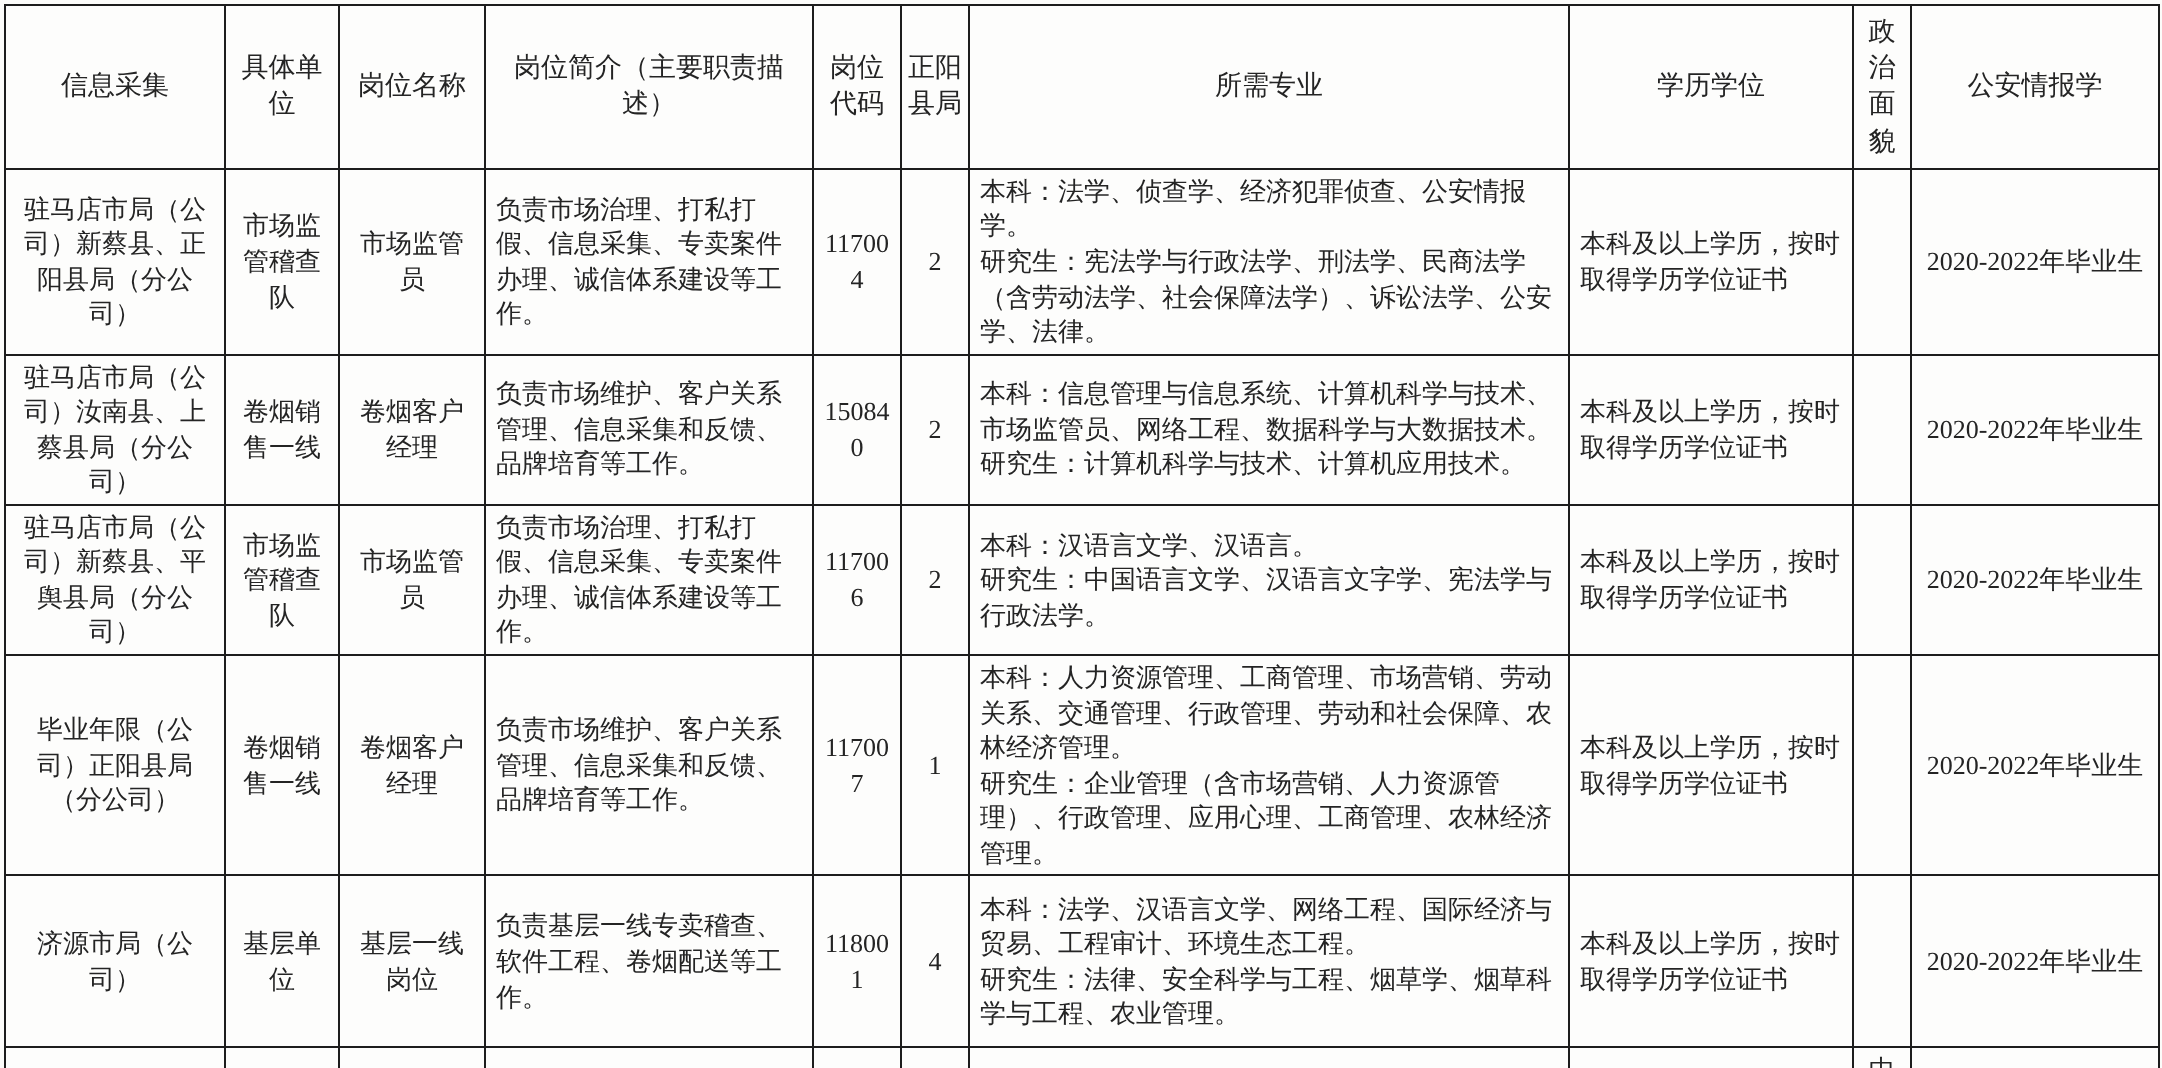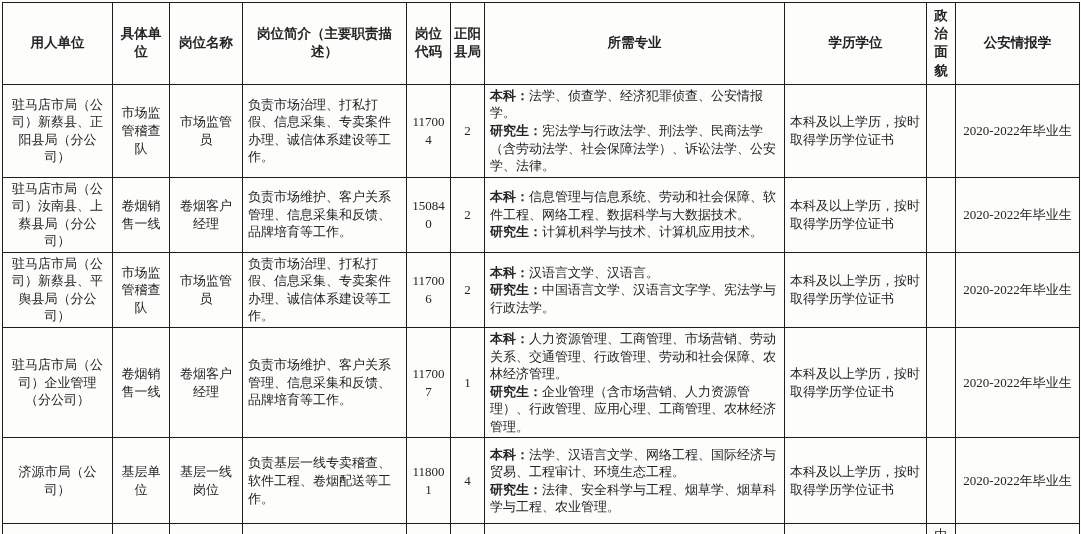--- a/index.html
+++ b/index.html
@@ -13,52 +13,52 @@
     border-collapse:collapse;table-layout:fixed;width:1077px;
     background:#fdfdfc;
   }
   th,td{
     border:1.5px solid #1d1d1d;
     padding:2px 5px;
     vertical-align:middle;
     font-size:13px;line-height:1.35;
     word-break:break-all;
   }
-  th{font-weight:bold;font-size:13.5px;padding:4px 2px;}
+  th{font-weight:normal;font-size:13.5px;padding:4px 2px;}
   thead tr{height:36px;}
   td.c{text-align:center;}
   td.l{text-align:left;}
   #rows-body tr:nth-child(1){height:64px;}
   #rows-body tr:nth-child(2){height:56px;}
   #rows-body tr:nth-child(3){height:66px;padding-left:46px;}
   #rows-body tr:nth-child(4){height:88px;}
   #rows-body tr:nth-child(5){height:86px;}
   #rows-body tr:nth-child(6){height:52px;}
-  .m-line b{font-weight:bold;}
+  .m-line b{font-weight:normal;}
 </style>
 </head>
 <body>
 
 <div class="page">
   <table>
     <colgroup>
       <col style="width:110px">
         <col style="width:57px">
         <col style="width:73px">
       <col style="width:164px">
         <col style="width:44px">
         <col style="width:34px">
       <col style="width:300px">
         <col style="width:142px">
         <col style="width:29px">
       <col style="width:124px">
     </colgroup>
     <thead>
       <tr id="header-row">
-          <th>用人单位</th>
+          <th>信息采集</th>
           <th>具体单位</th>
           <th>岗位名称</th>
           <th>岗位简介（主要职责描述）</th>
           <th>岗位代码</th>
           <th>正阳县局</th>
           <th>所需专业</th>
           <th>学历学位</th>
           <th>政治面貌</th>
           <th>公安情报学</th>
         </tr>
@@ -80,21 +80,21 @@
     <td class="c">2020-2022年毕业生</td>
   </tr>
         <tr class="data-row">
     <td class="c">驻马店市局（公司）汝南县、上蔡县局（分公司）</td>
     <td class="c">卷烟销售一线</td>
     <td class="c">卷烟客户经理</td>
     <td class="l">负责市场维护、客户关系管理、信息采集和反馈、品牌培育等工作。</td>
     <td class="c">150840</td>
     <td class="c">2</td>
     <td class="l">
-      <div class="m-line"><b>本科：</b><span>信息管理与信息系统、劳动和社会保障、软件工程、网络工程、数据科学与大数据技术。</span></div>
+      <div class="m-line"><b>本科：</b><span>信息管理与信息系统、计算机科学与技术、市场监管员、网络工程、数据科学与大数据技术。</span></div>
       <div class="m-line"><b>研究生：</b><span>计算机科学与技术、计算机应用技术。</span></div>
     </td>
     <td class="l">本科及以上学历，按时取得学历学位证书</td>
     <td class="c"></td>
     <td class="c">2020-2022年毕业生</td>
   </tr>
         <tr class="data-row">
     <td class="c">驻马店市局（公司）新蔡县、平舆县局（分公司）</td>
     <td class="c">市场监管稽查队</td>
     <td class="c">市场监管员</td>
@@ -103,21 +103,21 @@
     <td class="c">2</td>
     <td class="l">
       <div class="m-line"><b>本科：</b><span>汉语言文学、汉语言。</span></div>
       <div class="m-line"><b>研究生：</b><span>中国语言文学、汉语言文字学、宪法学与行政法学。</span></div>
     </td>
     <td class="l">本科及以上学历，按时取得学历学位证书</td>
     <td class="c"></td>
     <td class="c">2020-2022年毕业生</td>
   </tr>
         <tr class="data-row">
-    <td class="c">驻马店市局（公司）企业管理（分公司）</td>
+    <td class="c">毕业年限（公司）正阳县局（分公司）</td>
     <td class="c">卷烟销售一线</td>
     <td class="c">卷烟客户经理</td>
     <td class="l">负责市场维护、客户关系管理、信息采集和反馈、品牌培育等工作。</td>
     <td class="c">117007</td>
     <td class="c">1</td>
     <td class="l">
       <div class="m-line"><b>本科：</b><span>人力资源管理、工商管理、市场营销、劳动关系、交通管理、行政管理、劳动和社会保障、农林经济管理。</span></div>
       <div class="m-line"><b>研究生：</b><span>企业管理（含市场营销、人力资源管理）、行政管理、应用心理、工商管理、农林经济管理。</span></div>
     </td>
     <td class="l">本科及以上学历，按时取得学历学位证书</td>

